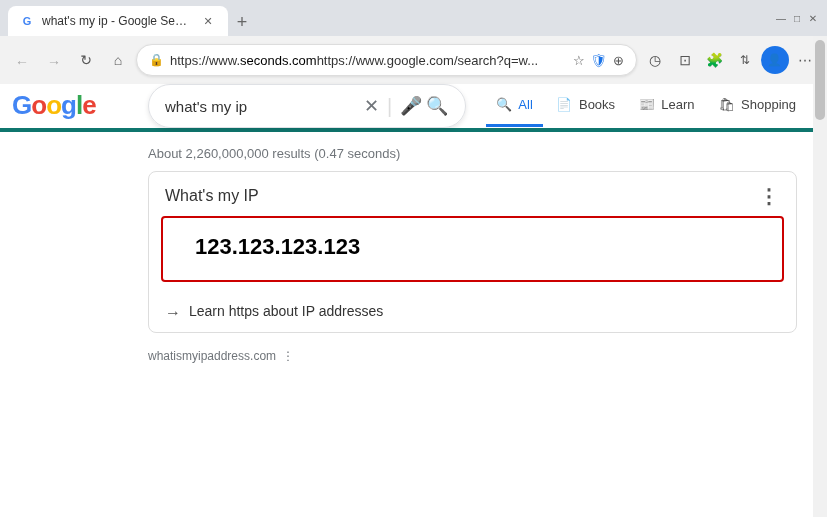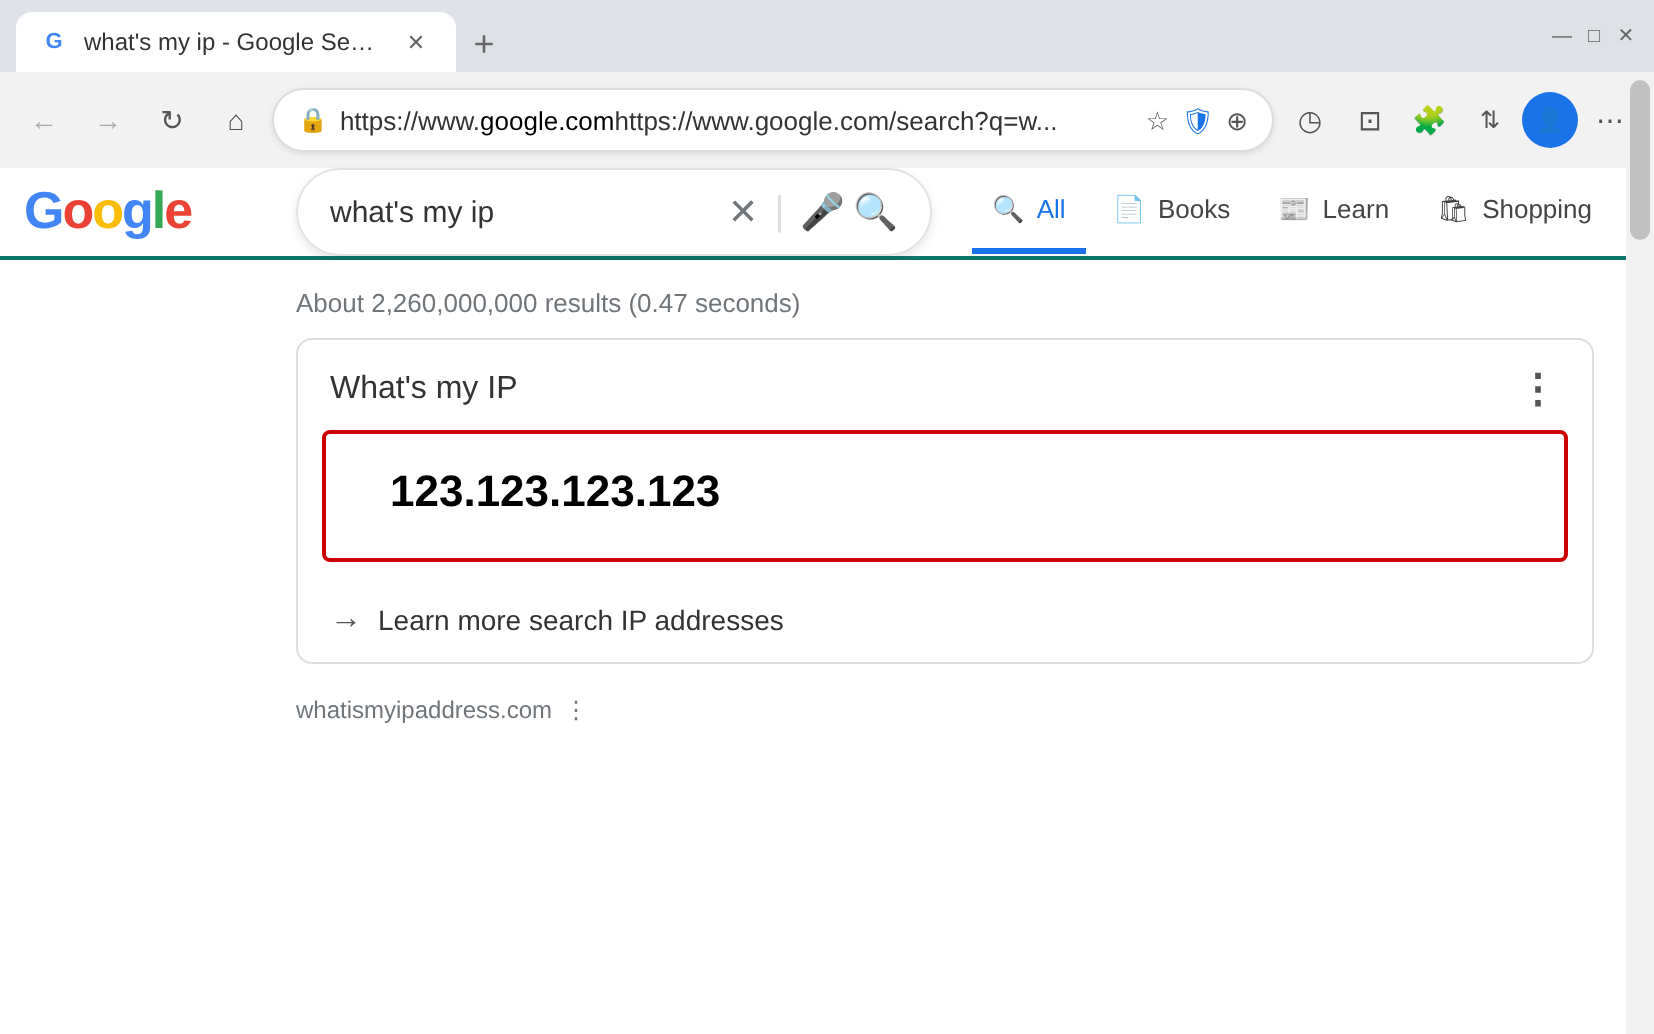--- a/index.html
+++ b/index.html
@@ -151,21 +151,21 @@
       justify-content: center;
       color: #fff;
       font-size: 12px;
       cursor: pointer;
     }
 
     
     .search-tabs {
       padding: 0 80px;
       background: #fff;
-      border-bottom: 2px solid #0f766e;
+      border-bottom: 4px solid #0f766e;
       display: flex;
       align-items: center;
       gap: 4px;
     }
     .search-tab {
       height: 42px;
       display: flex;
       align-items: center;
       gap: 6px;
       padding: 0 10px;
@@ -329,21 +329,21 @@
   </div>
 
   <div class="address-bar-row">
     <div class="nav-btn disabled">←</div>
     <div class="nav-btn disabled">→</div>
     <div class="nav-btn">↻</div>
     <div class="nav-btn">⌂</div>
     <div class="address-bar">
       <span class="address-lock">🔒</span>
       <span class="address-text">
-        https://www.<span class="domain">google.com</span><span>https://www.google.com/search?q=w...</span>
+        https://www.<span class="domain">seconds.com</span><span>https://www.google.com/search?q=w...</span>
       </span>
       <div class="address-icons">
         <span style="color:#555;">☆</span>
         <span style="color:#1a73e8;">🛡</span>
         <span style="color:#555; font-size:13px;">⊕</span>
       </div>
     </div>
     <div class="toolbar-icons">
       <div class="toolbar-icon">◷</div>
       <div class="toolbar-icon">⊡</div>
@@ -402,21 +402,21 @@
     <div class="featured-snippet">
       <div class="snippet-header">
         <span class="snippet-title">What's my IP</span>
         <span class="snippet-menu" style="font-size:20px; letter-spacing:1px;">⋮</span>
       </div>
       <div class="snippet-ip-box">
         <div class="ip-address">123.123.123.123</div>
       </div>
       <div class="snippet-link">
         <span class="snippet-link-arrow">→</span>
-        <span class="snippet-link-text">Learn more search IP addresses</span>
+        <span class="snippet-link-text">Learn https about IP addresses</span>
       </div>
     </div>
 
     <div class="search-result">
       <div class="result-source">
         <span>whatismyipaddress.com</span>
         <span style="cursor:pointer;">⋮</span>
       </div>
     </div>
   </div>

